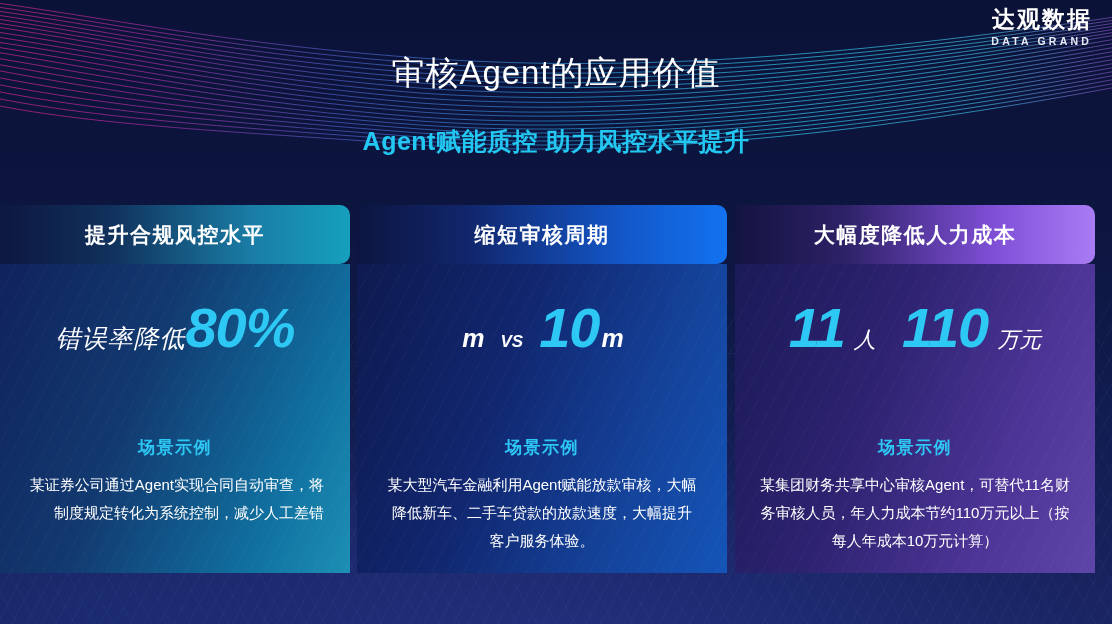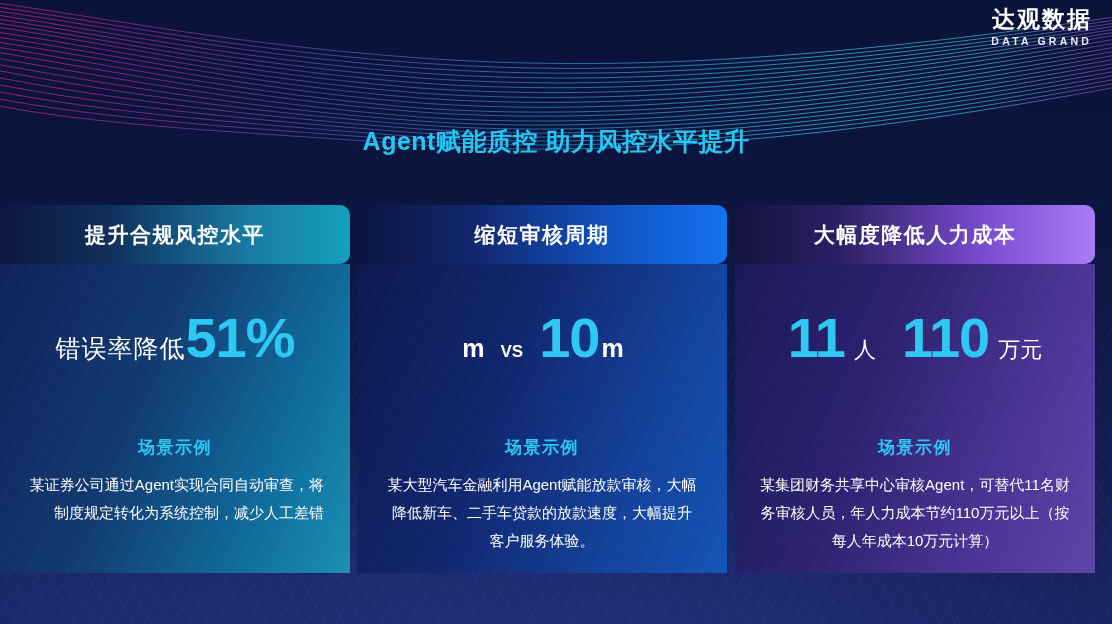--- a/index.html
+++ b/index.html
@@ -117,23 +117,24 @@
   #card3 { left:735px; width:360px; }
   #card3 .card-head {
     background:linear-gradient(90deg,#131340 0%,#2d2166 30%,#7f4fd6 72%,#a97cf5 100%);
   }
   #card3 .card-body {
     background:linear-gradient(110deg,#1b1a58 0%,#2d2270 38%,#4d3597 74%,#5e45a8 100%);
   }
 
   
   .metric {
-    position:absolute; left:0; top:46px; width:100%;
+    position:absolute; left:0; top:36px; width:100%;
     display:flex; align-items:baseline; justify-content:center;
     white-space:nowrap;
+    font-style:italic;
   }
   .m-label {
     font-size:25px; color:#ffffff; font-weight:400; letter-spacing:1px;
   }
   .m-big {
     font-size:56px; font-weight:bold; color:#2ec8f5; line-height:1;
     letter-spacing:-1px;
   }
   .m-big.white { color:#ffffff; }
   .m-unit { font-size:25px; font-weight:bold; color:#ffffff; margin-left:2px; }
@@ -201,33 +202,34 @@
 
   <div class="bg-diag"></div>
   <div class="bg-diag2"></div>
   <div class="bg-arc"></div>
 
   <div class="logo">
     <div class="logo-cn">达观数据</div>
     <div class="logo-en">DATA GRAND</div>
   </div>
 
+  <div class="page-title">审核Agent的应用价值</div>
   <div class="page-subtitle">Agent赋能质控 助力风控水平提升</div>
 
   <div class="cards">
 
     <div class="card" id="card1">
       <div class="card-head">
         <span class="card-head-title">提升合规风控水平</span>
       </div>
       <div class="card-body">
         <div class="sheen"></div>
         <div class="metric">
           <span class="m-label">错误率降低</span>
-          <span class="m-big">51%</span>
+          <span class="m-big">80%</span>
         </div>
         <div class="scene">
           <div class="scene-title">场景示例</div>
           <div class="scene-text">某证券公司通过Agent实现合同自动审查，将制度规定转化为系统控制，减少人工差错</div>
         </div>
       </div>
     </div>
 
     <div class="card" id="card2">
       <div class="card-head">

